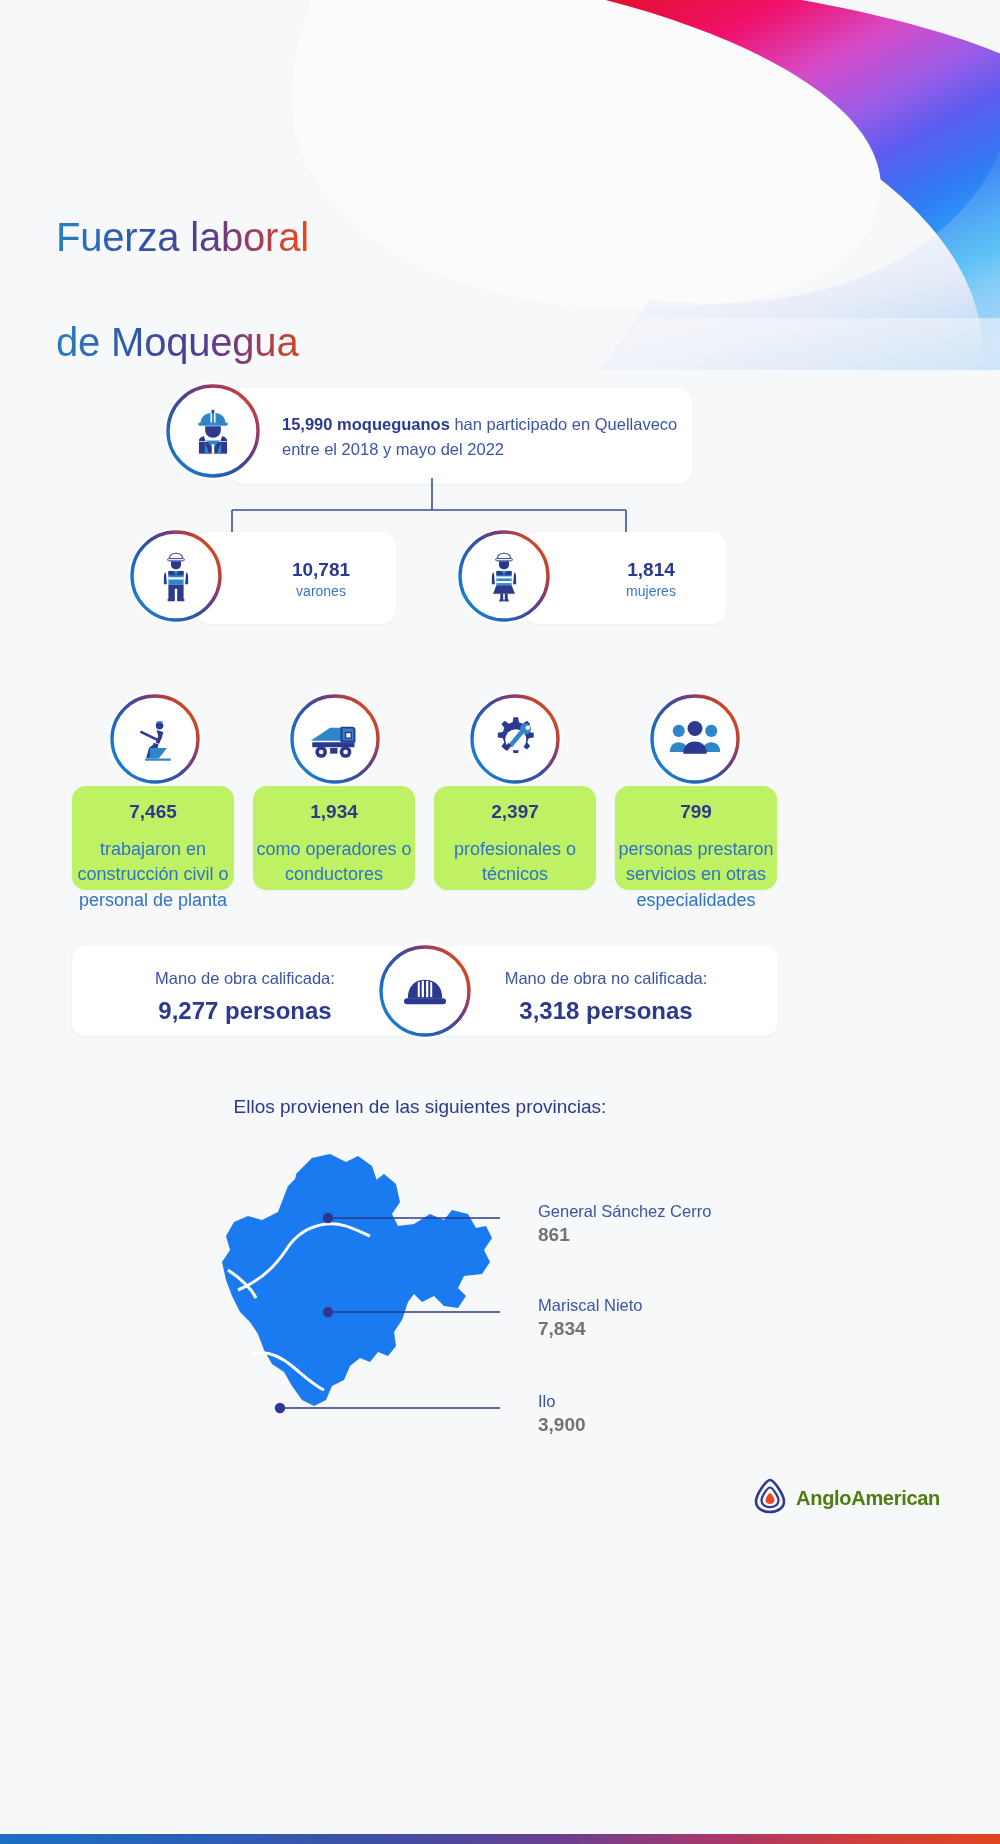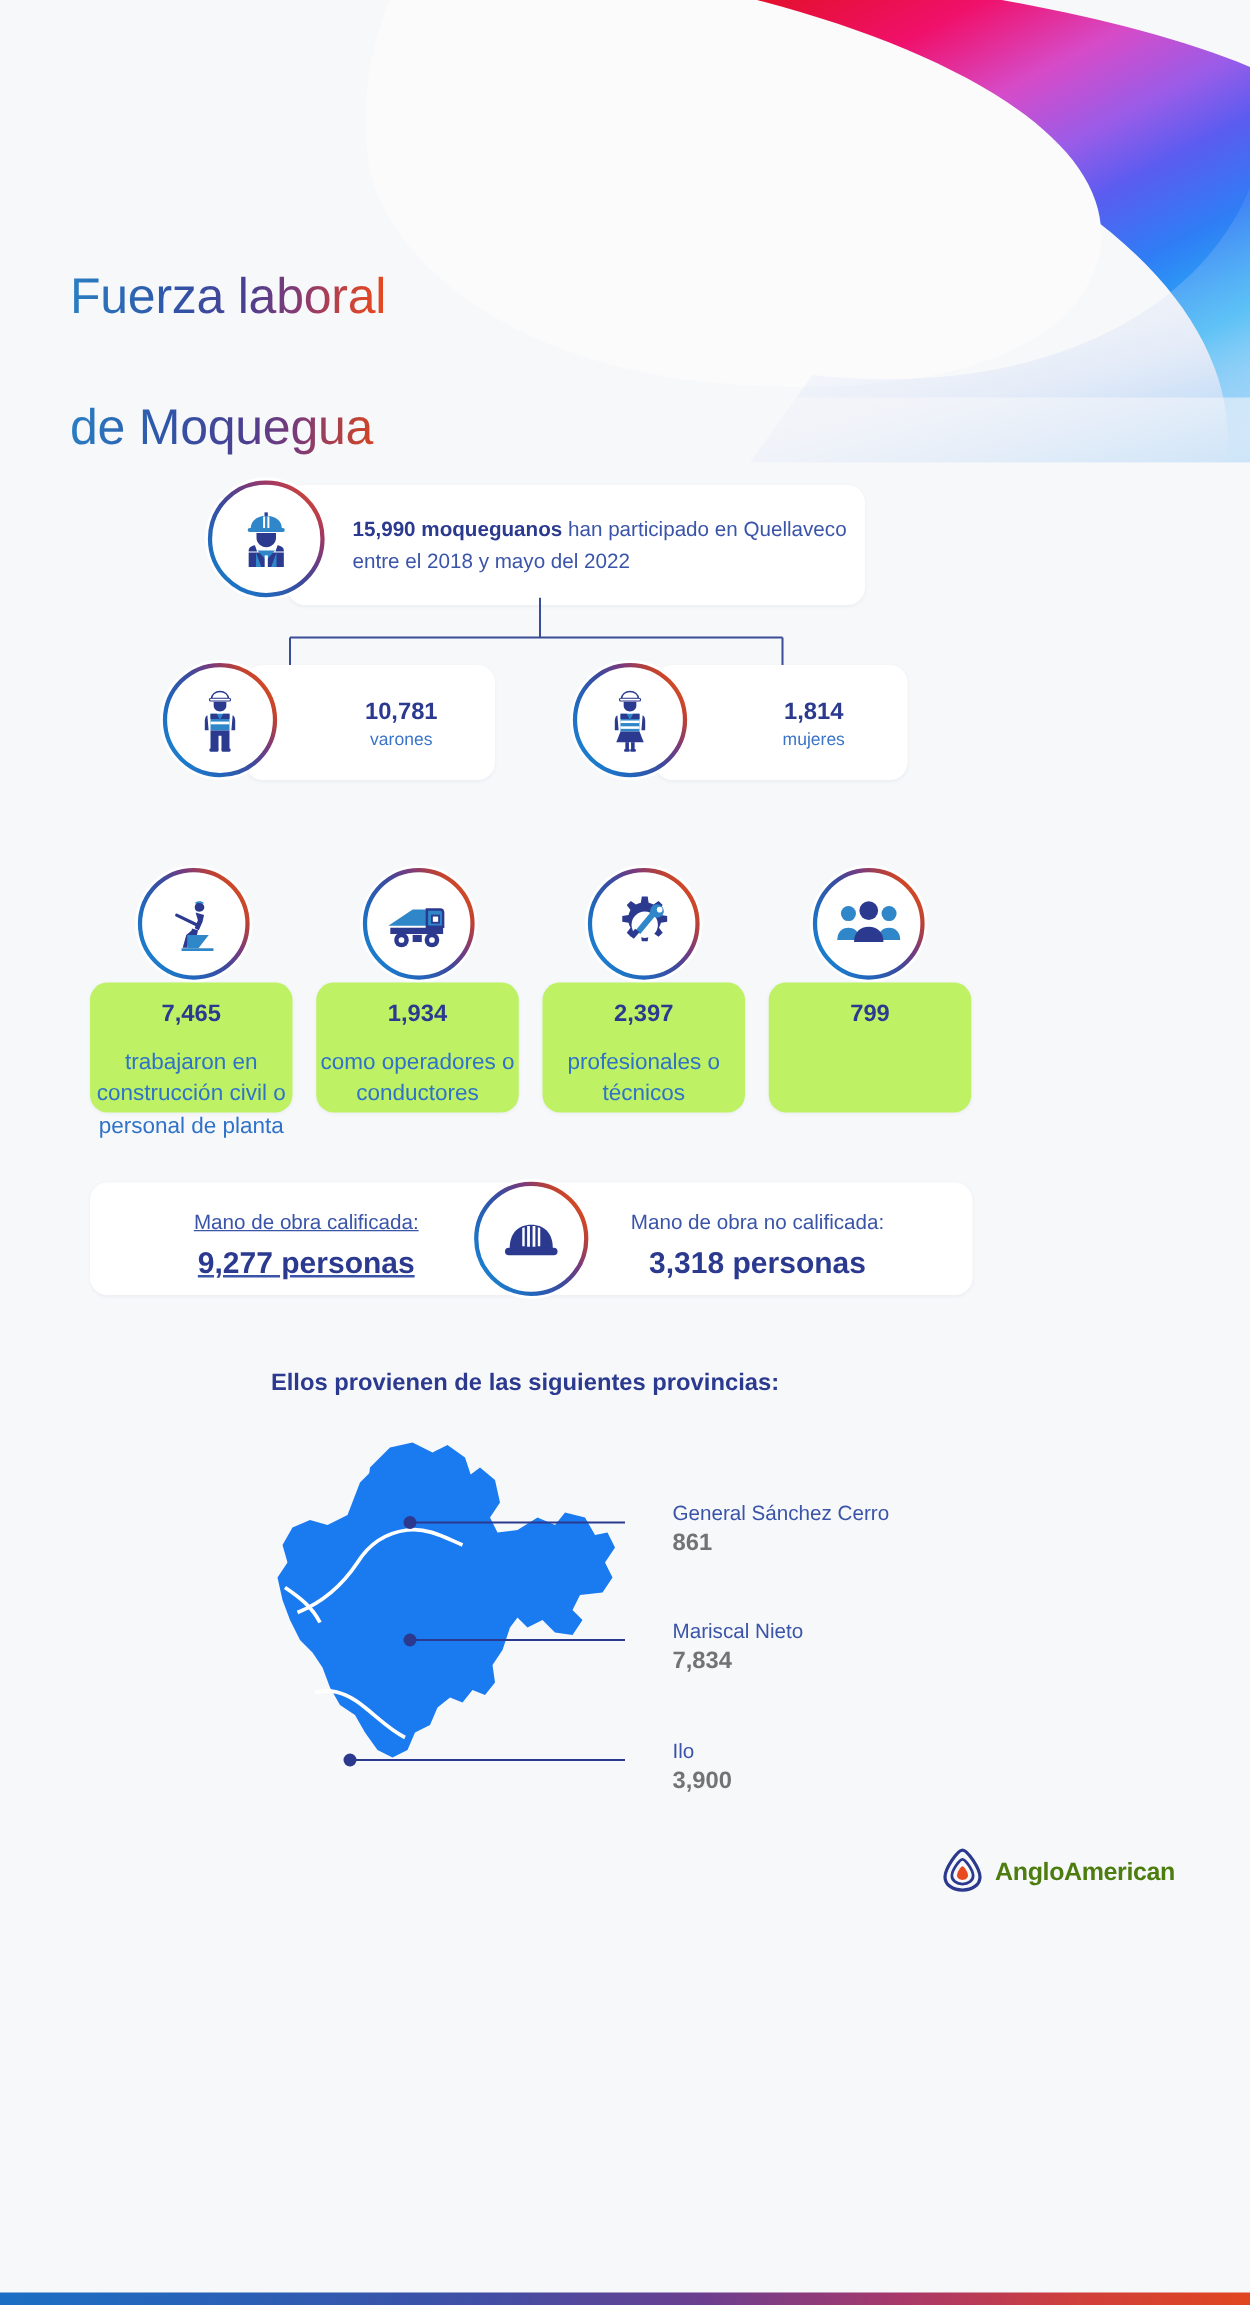--- a/index.html
+++ b/index.html
@@ -68,21 +68,21 @@
   .cat-lab { font-size:18px; color:#2f72c8; line-height:1.42; margin-top:12px; }
 
   
   #row4 { position:absolute; left:72px; top:946px; width:706px; height:90px; }
   #row4 .bar { position:absolute; inset:0; background:#fff; border-radius:14px; box-shadow:0 1px 3px rgba(30,50,100,.05); }
   .mano { position:absolute; top:20px; text-align:center; font-size:16.5px; color:#3a54a8; line-height:1.55; }
   .mano b { display:block; color:#2b3a8f; font-weight:700; font-size:24px; }
 
   
   #prov-title { position:absolute; left:0; top:1096px; width:840px; text-align:center;
-                font-size:19px; font-weight:700; color:#2b3a8f; }
+                font-size:19px; font-weight:400; color:#2b3a8f; }
   #map { position:absolute; left:200px; top:1150px; }
   .prov-label { position:absolute; color:#2b3a8f; }
   .prov-name { font-size:16.5px; color:#3a54a8; line-height:1.35; }
   .prov-val { font-size:19px; font-weight:700; color:#737373; line-height:1.35; }
 
   
   #logo { position:absolute; right:60px; top:1478px; display:flex; align-items:center; gap:9px; }
   #logo .lw { font-size:20px; font-weight:700; color:#4d7c0f; letter-spacing:-0.3px; }
 
   
@@ -336,26 +336,27 @@
     <div class="cat-card" style="left:253px;">
       <div class="cat-val">1,934</div>
       <div class="cat-lab">como operadores o conductores</div>
     </div>
     <div class="cat-card" style="left:434px;">
       <div class="cat-val">2,397</div>
       <div class="cat-lab">profesionales o técnicos</div>
     </div>
     <div class="cat-card" style="left:615px;">
       <div class="cat-val">799</div>
+      <div class="cat-lab">personas prestaron servicios en otras especialidades</div>
     </div>
   </div>
 
   <div id="row4">
     <div class="bar"></div>
-    <div class="mano" style="left:28px; width:290px;text-decoration:underline;">
+    <div class="mano" style="left:28px; width:290px;">
       <span>Mano de obra calificada:</span>
       <b>9,277 personas</b>
     </div>
     <div class="mano" style="right:22px; width:300px;">
       <span>Mano de obra no calificada:</span>
       <b>3,318 personas</b>
     </div>
   </div>
 
   <div class="ring" style="left:377px; top:943px; width:96px; height:96px;">

